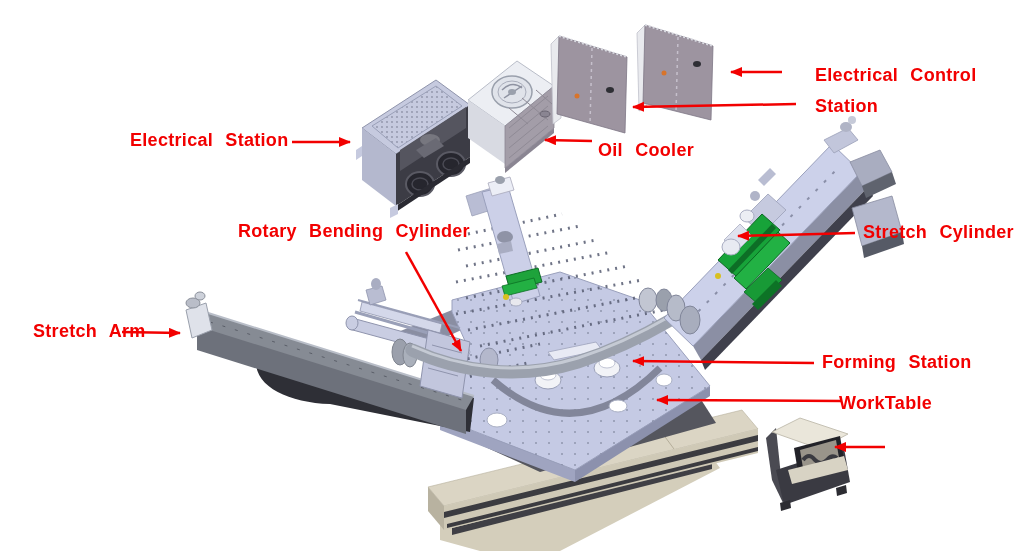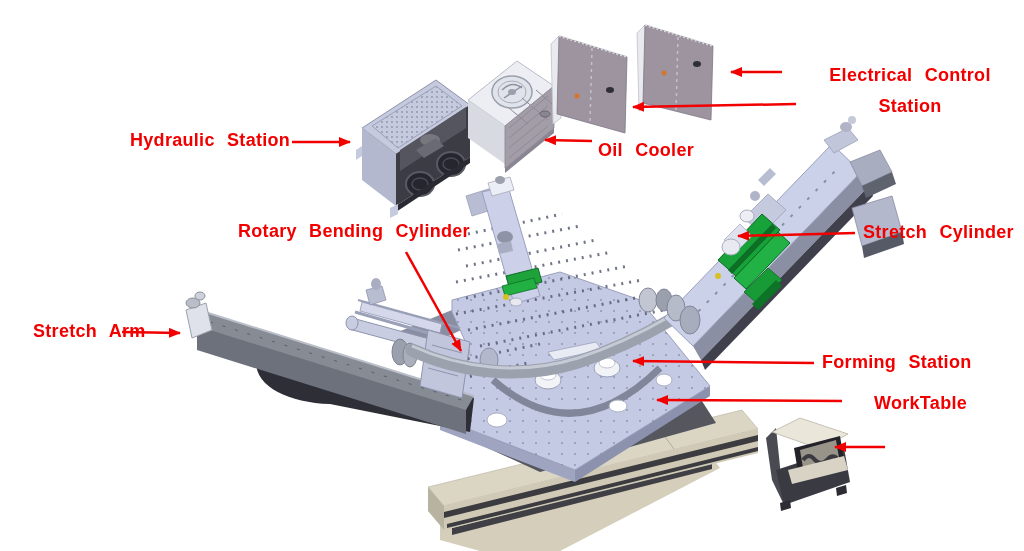--- a/index.html
+++ b/index.html
@@ -239,25 +239,25 @@
     <line x1="592" y1="141" x2="545" y2="140" marker-end="url(#ah)"></line>
     <line x1="406" y1="252" x2="461" y2="351" marker-end="url(#ah)"></line>
     <line x1="855" y1="233" x2="738" y2="236" marker-end="url(#ah)"></line>
     <line x1="122" y1="332" x2="180" y2="333" marker-end="url(#ah)"></line>
     <line x1="814" y1="363" x2="633" y2="361" marker-end="url(#ah)"></line>
     <line x1="842" y1="401" x2="657" y2="400" marker-end="url(#ah)"></line>
     <line x1="885" y1="447" x2="835" y2="447" marker-end="url(#ah)"></line>
   </g>
 </svg>
 
-  <div class="label" style="left:130px;top:129px;">Hydraulic Station</div>
-  <div class="label two-line" style="left:815px;top:60px;text-align:center;">
+  <div class="label" style="left:130px;top:129px;">Electrical Station</div>
+  <div class="label two-line" style="left:815px;top:60px;">
     <span>Electrical Control</span><br>
     <span>Station</span>
   </div>
   <div class="label" style="left:598px;top:139px;">Oil Cooler</div>
   <div class="label" style="left:863px;top:221px;">Stretch Cylinder</div>
   <div class="label" style="left:238px;top:220px;">Rotary Bending Cylinder</div>
   <div class="label" style="left:4px;top:320px;margin-left:29px;">Stretch Arm</div>
   <div class="label" style="left:822px;top:351px;">Forming Station</div>
-  <div class="label" style="left:874px;top:392px;text-align:center;">WorkTable</div>
+  <div class="label" style="left:839px;top:392px;text-align:center;">WorkTable</div>
 
 </div>
 
 </body></html>

